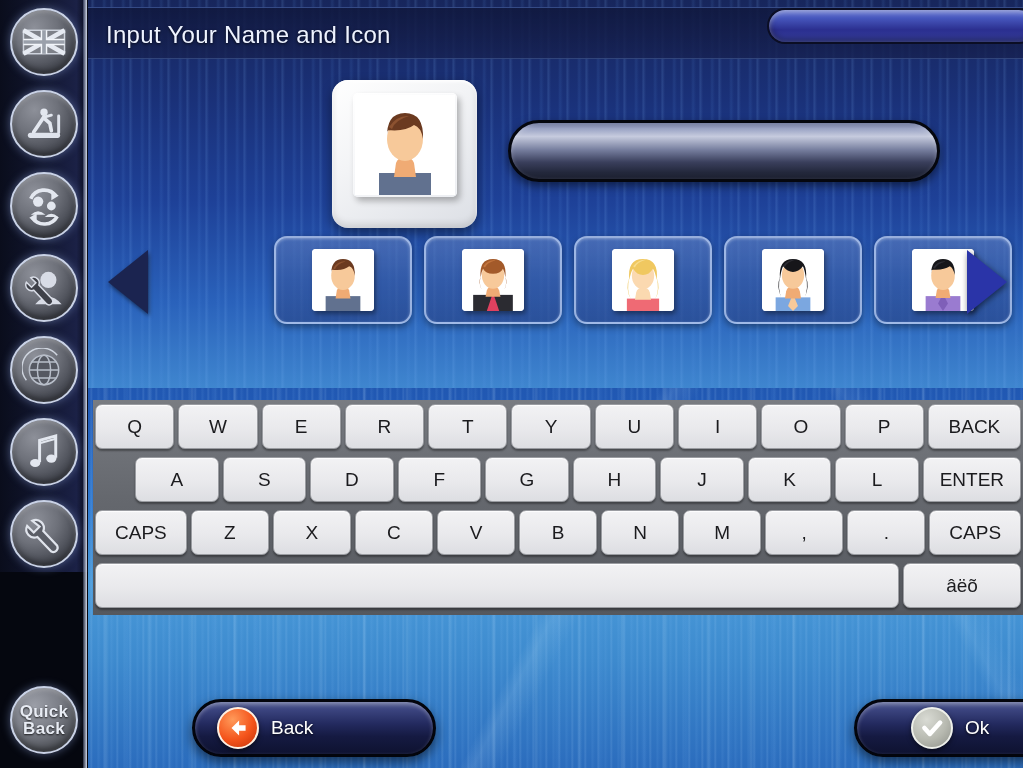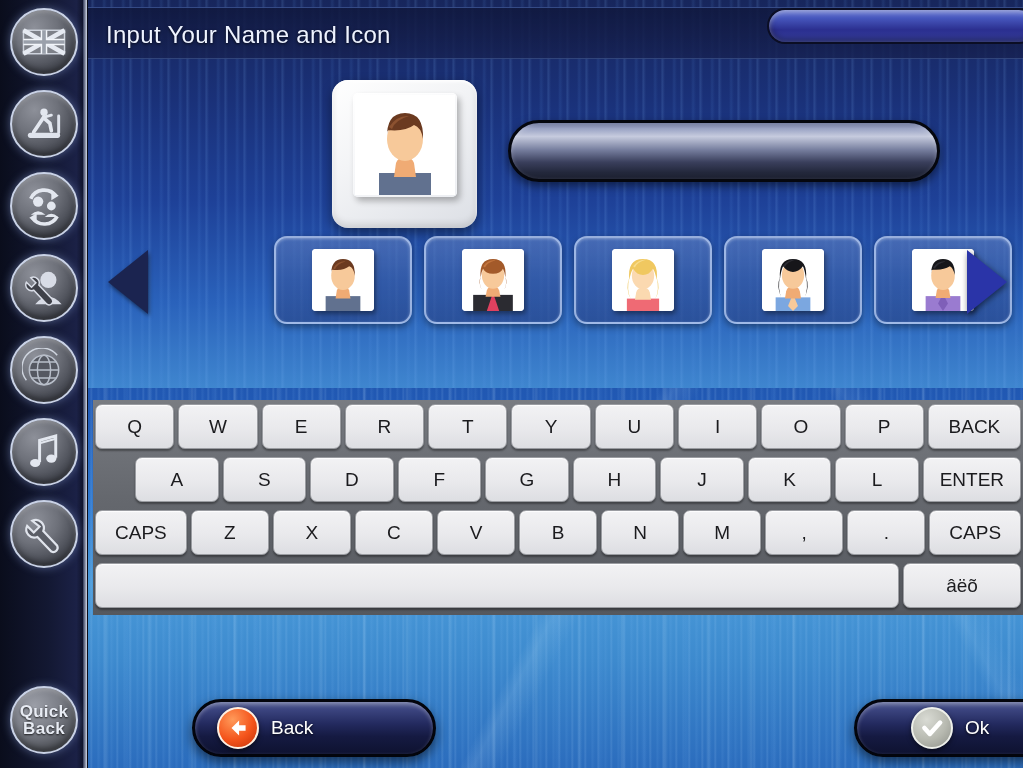--- a/index.html
+++ b/index.html
@@ -8,21 +8,21 @@
     font-family: "Liberation Sans", sans-serif;
     background: #05070f;
   }
   #app {
     position: relative; width: 1023px; height: 768px;
     background: #05070f;
   }
 
   
   #sidebar {
-    position: absolute; left: 0; top: 0; width: 88px; height: 768px;
+    position: absolute; left: 0; top: 0; width: 88px; height: 572px;
     background: linear-gradient(90deg, #0a0d1c 0%, #131832 55%, #1b2146 88%, #0a0d1c 100%);
     border-right: 1px solid #0a0c18;
   }
   #sidebar::after {
     content: ""; position: absolute; right: 0; top: 0; width: 4px; height: 768px;
     background: linear-gradient(90deg, rgba(150,170,220,.25), rgba(230,238,255,.9));
   }
   .side-btn {
     position: absolute; left: 10px; width: 68px; height: 68px; border-radius: 50%;
     background: radial-gradient(circle at 35% 28%, #8d9099 0%, #6e717a 38%, #4c4f58 66%, #32343c 100%);

